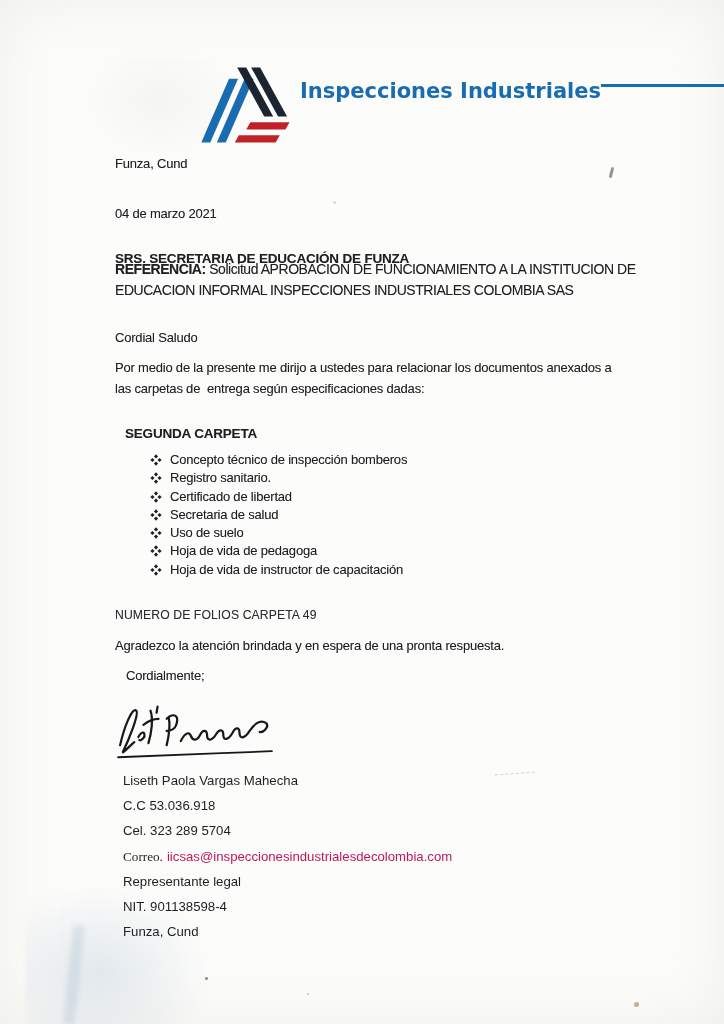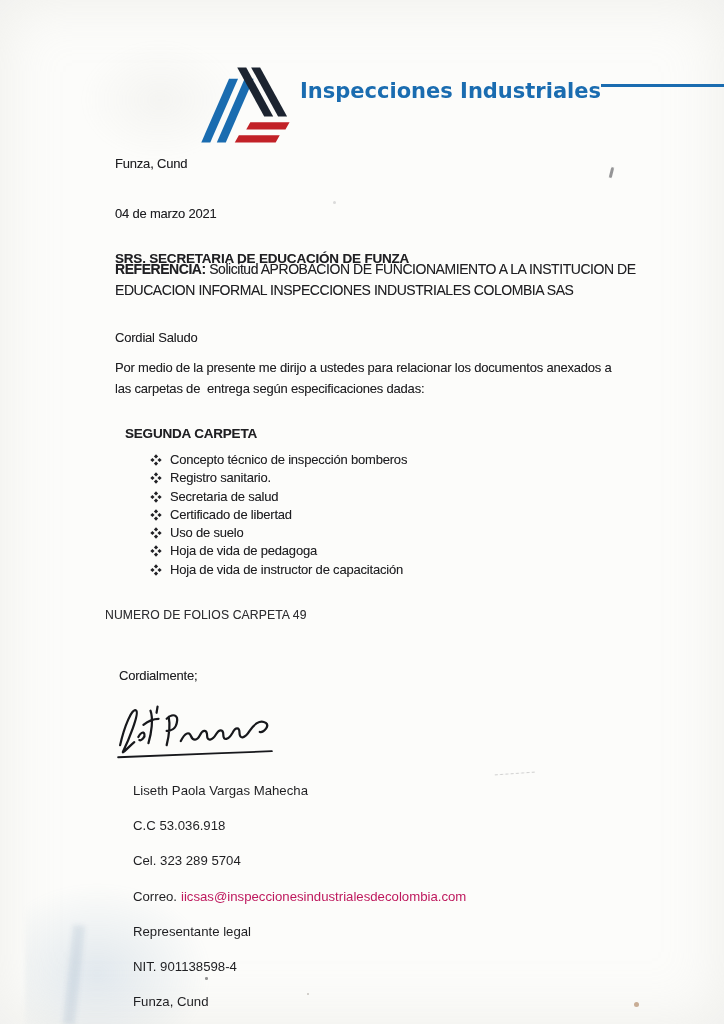--- a/index.html
+++ b/index.html
@@ -47,30 +47,30 @@
   .reference-par .ref-label { font-weight:bold; }
   .greeting-line  { left:115px; top:330px;text-align:center; }
   .intro-par      { left:115px; top:357px; width:535px; white-space:pre-wrap; line-height:21px; }
   .folder-head    { left:115px; top:426px; font-weight:bold; font-size:13.5px;margin-left:10px; }
   .folder-list    { left:152px; top:452px; list-style:none; }
   .folder-list li { display:flex; align-items:flex-start; gap:10px; height:18.3px; }
   .blt { width:8px; height:8px; margin-top:4px; flex:0 0 auto;
          transform:rotate(45deg);
          display:grid; grid-template-columns:1fr 1fr; grid-template-rows:1fr 1fr; gap:1.6px; }
   .blt i { background:#202024; display:block; }
-  .folios-line    { left:105px; top:608px; font-size:12.2px; letter-spacing:0.1px;
+  .folios-line    { left:115px; top:608px; font-size:12.2px; letter-spacing:0.1px;
                     color:#2e2e31; text-shadow:0 0 0.3px rgba(40,40,45,0.3); }
   .closing-par    { left:115px; top:638px; }
-  .signoff-line   { left:119px; top:668px; }
+  .signoff-line   { left:126px; top:668px; }
 
   
   .sig-svg { left:110px; top:698px; width:172px; height:72px; }
   .contact { left:115px; top:764px; line-height:17.2px; font-size:13.2px; }
-  .contact p { margin:18px; }
-  .email-label { margin-right:4px; }
+  .contact p { margin:8px; }
+  .email-label { margin-right:4px;font-family:Liberation Serif, serif; }
   .email-value { color:#be185d; }
 
   
   .smudge-bl { left:25px; top:880px; width:190px; height:150px; pointer-events:none;
     background:radial-gradient(ellipse at 38% 62%, rgba(125,158,190,0.20), transparent 68%);
     filter:blur(2px); }
   .streak-bl { left:68px; top:925px; width:12px; height:100px; pointer-events:none;
     background:rgba(95,125,160,0.14); transform:rotate(6deg); filter:blur(2.5px); }
   .dot-brown { left:634px; top:1002px; width:5px; height:5px; border-radius:50%;
     background:rgba(160,112,70,0.55); }
@@ -154,38 +154,38 @@
         </span>
         <span>Registro sanitario.</span>
       </li>
     <li>
         <span class="blt">
           <i></i>
           <i></i>
           <i></i>
           <i></i>
         </span>
+        <span>Certificado de libertad</span>
+      </li>
+    <li>
+        <span class="blt">
+          <i></i>
+          <i></i>
+          <i></i>
+          <i></i>
+        </span>
         <span>Secretaria de salud</span>
       </li>
     <li>
         <span class="blt">
           <i></i>
           <i></i>
           <i></i>
           <i></i>
         </span>
-        <span>Certificado de libertad</span>
-      </li>
-    <li>
-        <span class="blt">
-          <i></i>
-          <i></i>
-          <i></i>
-          <i></i>
-        </span>
         <span>Uso de suelo</span>
       </li>
     <li>
         <span class="blt">
           <i></i>
           <i></i>
           <i></i>
           <i></i>
         </span>
         <span>Hoja de vida de pedagoga</span>
@@ -195,20 +195,21 @@
           <i></i>
           <i></i>
           <i></i>
           <i></i>
         </span>
         <span>Hoja de vida de instructor de capacitación</span>
       </li>
   </ul>
 
   <div class="abs folios-line">NUMERO DE FOLIOS CARPETA 49</div>
+  <div class="abs txt closing-par">Agradezco la atención brindada y en espera de una pronta respuesta.</div>
   <div class="abs txt signoff-line">Cordialmente;</div>
 
   <svg class="abs sig-svg" viewBox="0 0 170 70" fill="none" stroke="#17181c" stroke-width="2.2" stroke-linecap="round">
     <path d="M10,46 C14,28 22,8 26,12 C29,15 18,42 13,52 C11,56 18,48 24,43"></path>
     <path d="M28,38 C30,34 33,32 34,35 C35,38 31,42 29,41"></path>
     <path d="M40,12 C43,20 41,34 38,44 M33,26 C38,22 44,20 48,20"></path>
     <path d="M47,8 L46,14"></path>
     <path d="M58,18 C60,28 58,38 56,46 M56,20 C62,14 68,16 66,24 C65,30 60,32 56,32"></path>
     <path d="M70,42 C74,34 78,32 80,37 C82,42 86,42 89,36 C92,30 96,31 96,37 C96,42 101,42 105,35 C108,30 112,30 112,36 C112,42 117,41 121,34 C124,28 128,28 128,34 C128,40 133,40 138,32 C142,26 148,20 154,24 C158,27 152,34 148,33"></path>
     <path d="M8,58 C50,56 110,54 160,52" stroke-width="1.8"></path>

